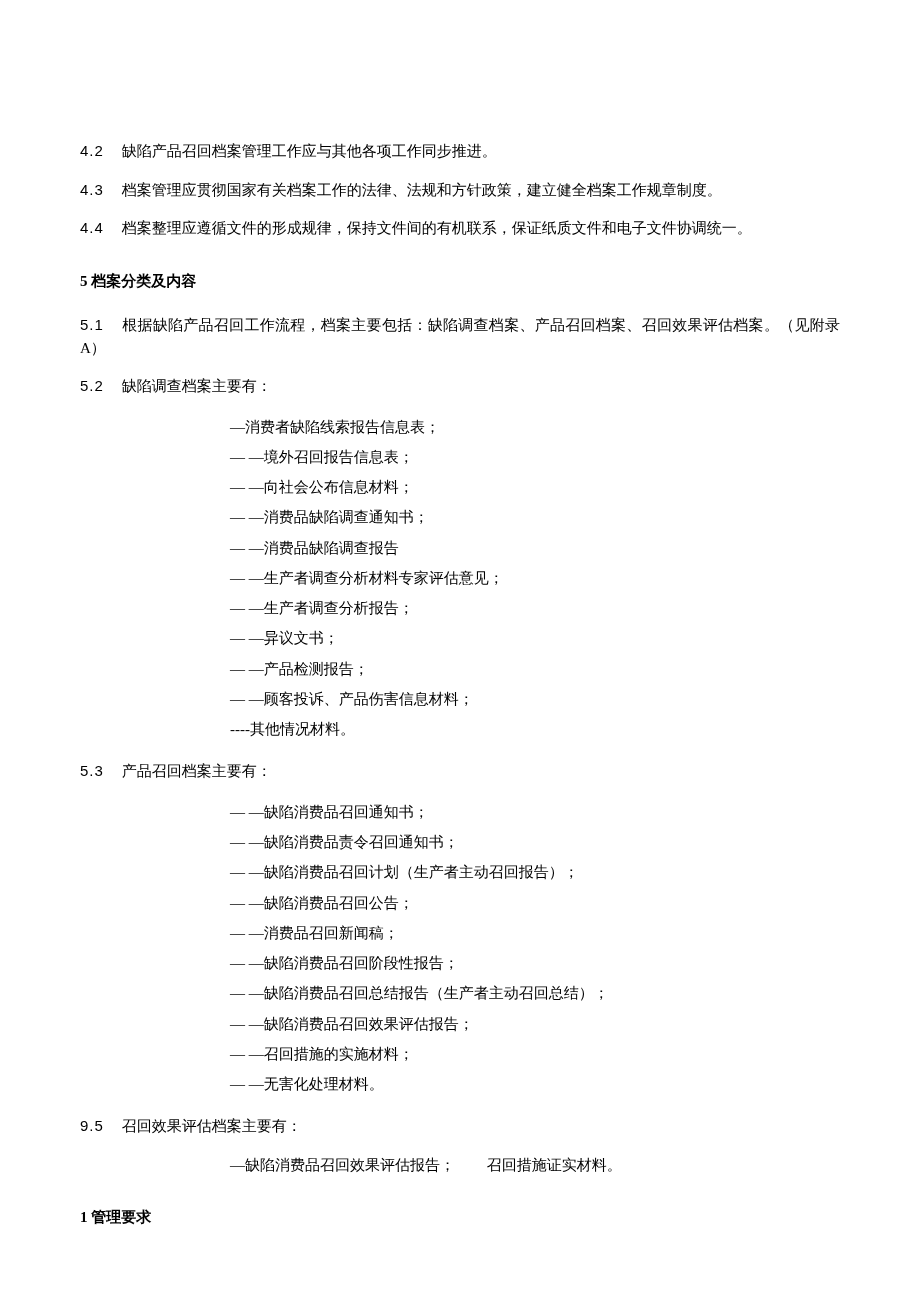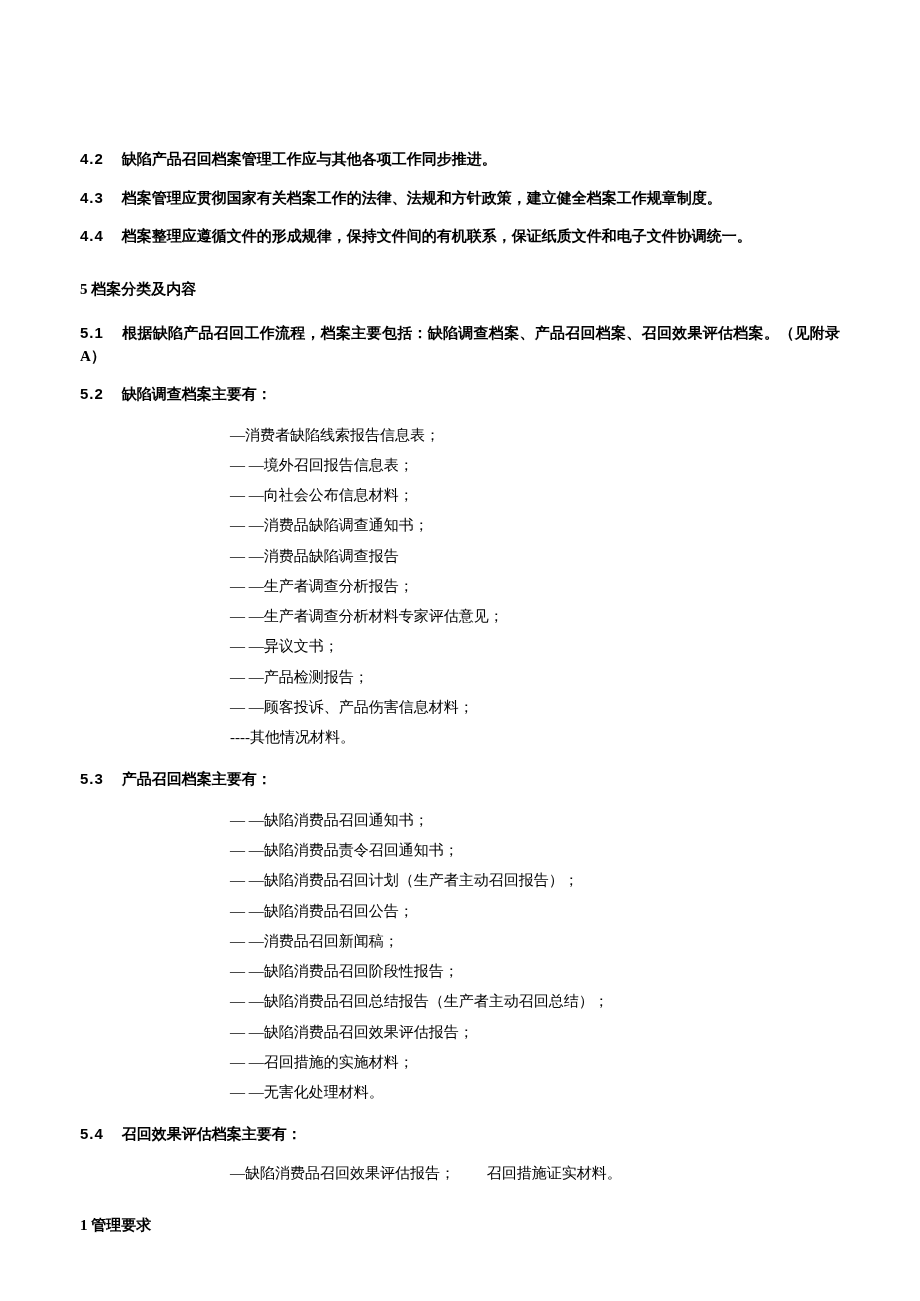--- a/index.html
+++ b/index.html
@@ -10,23 +10,22 @@
   }
   body {
     font-family: "SimSun", "宋体", serif;
     font-size: 15px;
     color: #000000;
     line-height: 1.5;
     padding: 140px 80px 60px 80px;
     box-sizing: border-box;
   }
   .clause {
-    margin: 8px 0 16px 0;
+    margin: 0 0 16px 0;
     text-align: justify;
-    font-weight: bold;
   }
   .clause .num {
     font-family: "Arial", sans-serif;
     letter-spacing: 1px;
   }
   .clause .gap {
     display: inline-block;
     width: 18px;
   }
   .section-title {
@@ -74,22 +73,22 @@
 
 <div class="clause">
   <span class="num">5.2</span><span class="gap"></span><span>缺陷调查档案主要有：</span>
 </div>
 <div class="list-block" id="list52">
     <div class="item">—消费者缺陷线索报告信息表；</div>
     <div class="item">—     —境外召回报告信息表；</div>
     <div class="item">—   —向社会公布信息材料；</div>
     <div class="item">—   —消费品缺陷调查通知书；</div>
     <div class="item">—   —消费品缺陷调查报告</div>
+    <div class="item">—     —生产者调查分析材料专家评估意见；</div>
     <div class="item">—   —生产者调查分析报告；</div>
-    <div class="item">—     —生产者调查分析材料专家评估意见；</div>
     <div class="item">—   —异议文书；</div>
     <div class="item">—   —产品检测报告；</div>
     <div class="item">—   —顾客投诉、产品伤害信息材料；</div>
     <div class="item">----其他情况材料。</div>
   </div>
 
 <div class="clause">
   <span class="num">5.3</span><span class="gap"></span><span>产品召回档案主要有：</span>
 </div>
 <div class="list-block" id="list53">
@@ -99,20 +98,20 @@
     <div class="item">—   —缺陷消费品召回公告；</div>
     <div class="item">—   —消费品召回新闻稿；</div>
     <div class="item">—   —缺陷消费品召回阶段性报告；</div>
     <div class="item">—   —缺陷消费品召回总结报告（生产者主动召回总结）；</div>
     <div class="item">—   —缺陷消费品召回效果评估报告；</div>
     <div class="item">—   —召回措施的实施材料；</div>
     <div class="item">—   —无害化处理材料。</div>
   </div>
 
 <div class="clause">
-  <span class="num">5.4</span><span class="gap"></span><span>召回效果评估档案主要有：</span>
+  <span class="num">9.5</span><span class="gap"></span><span>召回效果评估档案主要有：</span>
 </div>
 <div class="s54-line">
   <span>—缺陷消费品召回效果评估报告；</span>
   <span class="seg2">召回措施证实材料。</span>
 </div>
 
 <div class="section-title">1 管理要求</div>
 
 </body></html>

